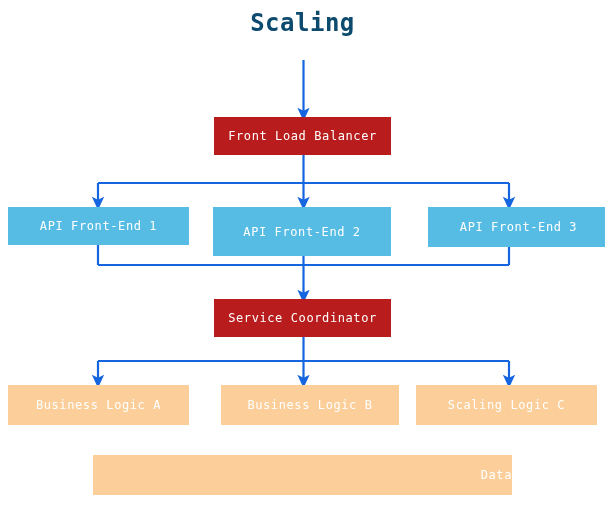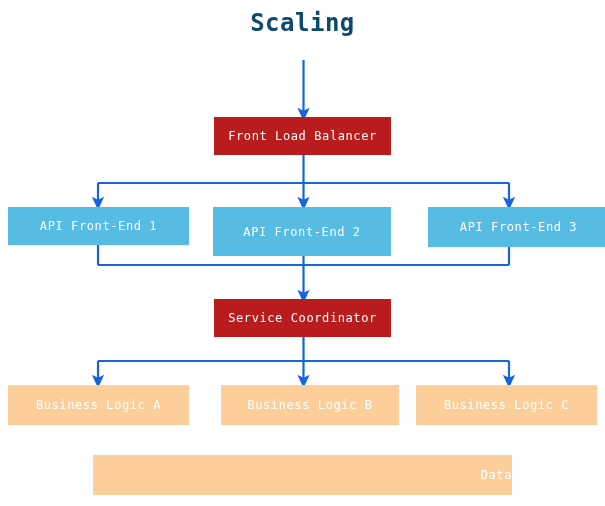--- a/index.html
+++ b/index.html
@@ -114,20 +114,20 @@
     <span>Service Coordinator</span>
   </div>
 
   <div class="node orange" style="left:8px; top:385px; width:181px; height:40px;">
     <span>Business Logic A</span>
   </div>
   <div class="node orange" style="left:213px; top:385px; width:178px; height:40px;margin-left:8px;">
     <span>Business Logic B</span>
   </div>
   <div class="node orange" style="left:416px; top:385px; width:181px; height:40px;">
-    <span>Business Logic C</span>
+    <span>Scaling Logic C</span>
   </div>
 
   <div class="node orange" style="left:93px; top:455px; width:419px; height:40px;justify-content:flex-end;">
     <span>Data</span>
   </div>
 
 </div>
 
 </body></html>

